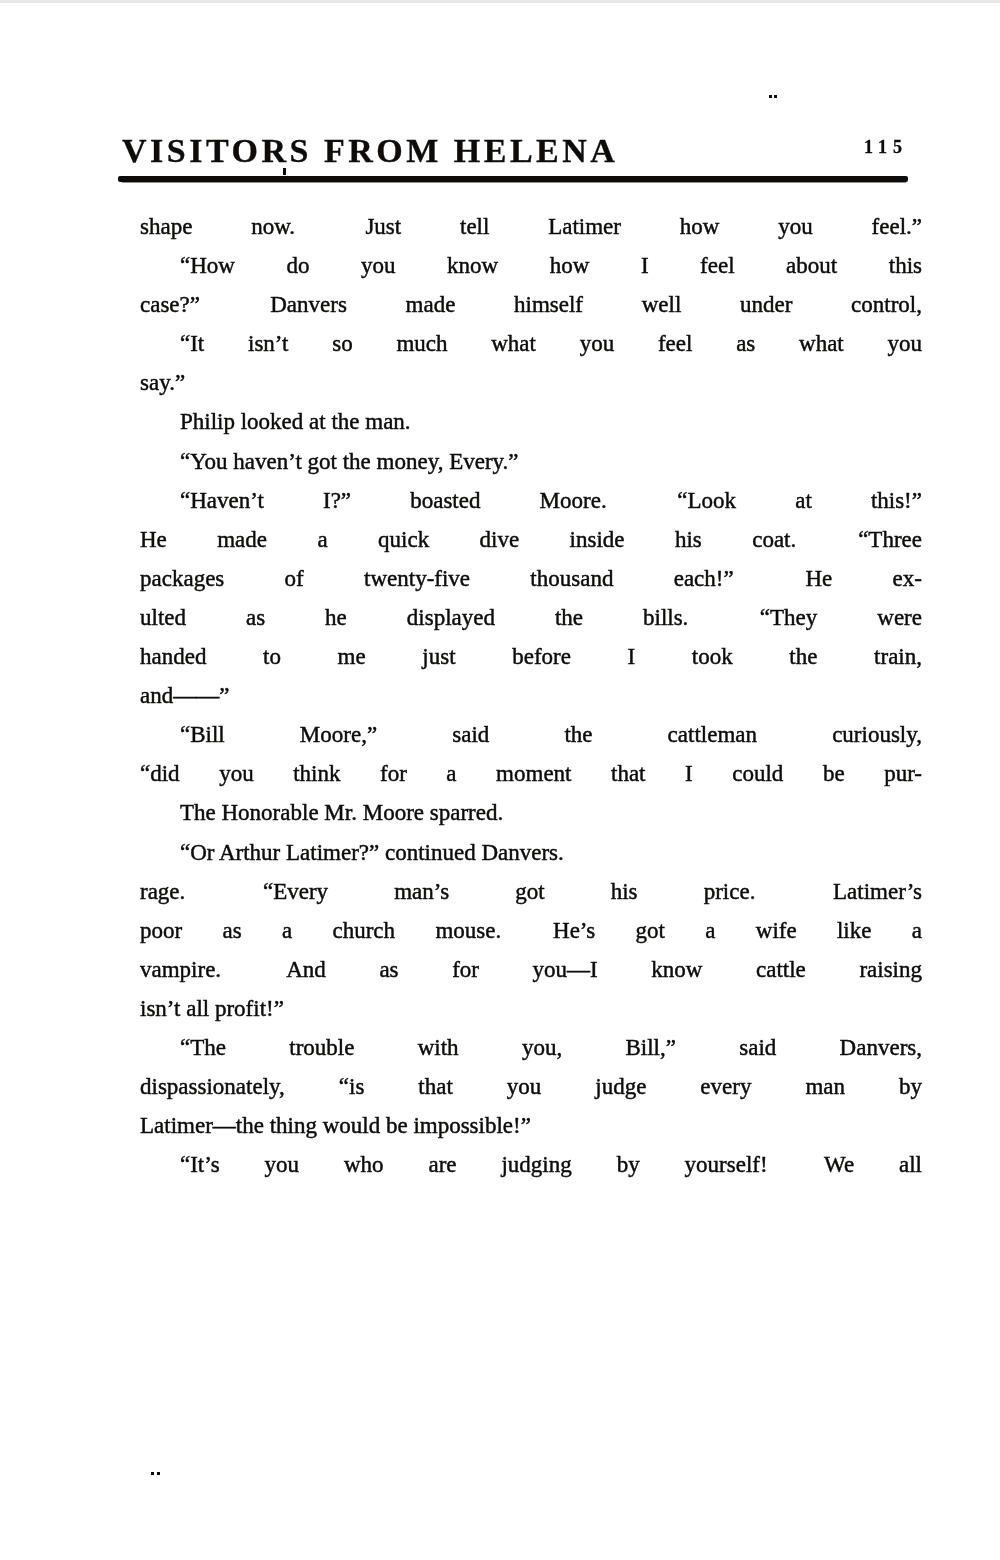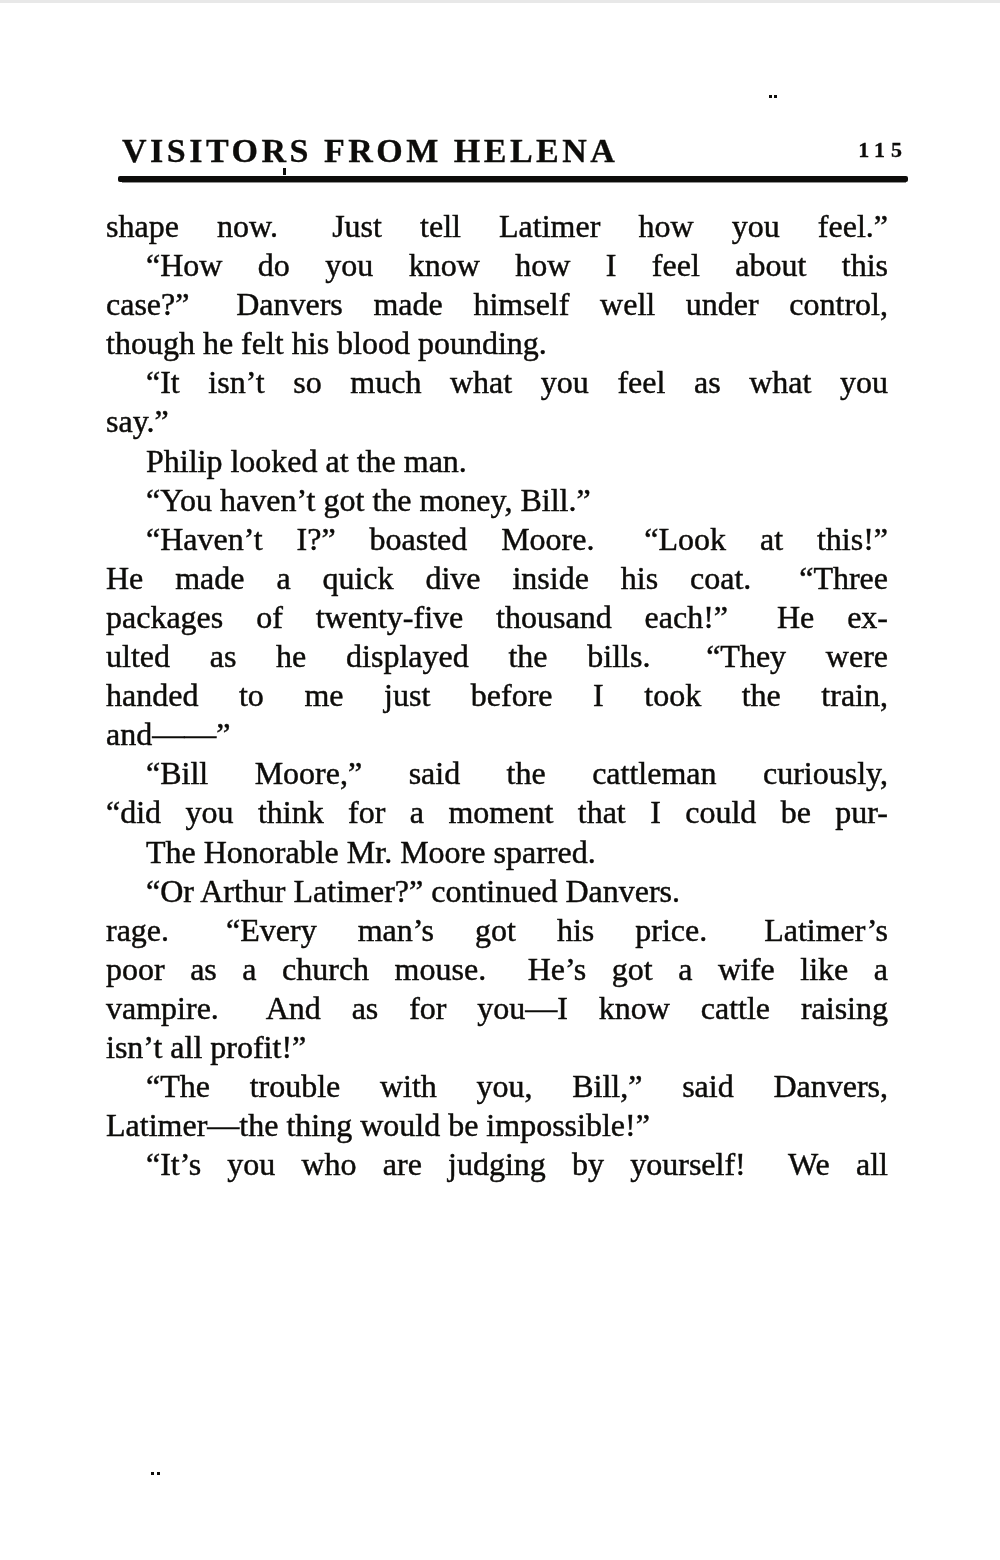--- a/index.html
+++ b/index.html
@@ -15,36 +15,36 @@
   .header{
     position:absolute;left:122px;top:129px;width:786px;
     display:flex;justify-content:space-between;align-items:flex-start;
   }
   .title{
     font-size:34px;font-weight:bold;letter-spacing:3.5px;
     -webkit-text-stroke:0.3px;
     white-space:nowrap;
   }
   .pagenum{
-    font-size:22px;font-weight:bold;letter-spacing:6px;
+    font-size:18px;font-weight:bold;letter-spacing:6px;
     padding-top:5px;
     -webkit-text-stroke:0.3px;
   }
   .rule{
     position:absolute;left:118px;top:173px;width:790px;height:6px;
     background:var(--ink,#0d0c0a);
     border-radius:2px;
   }
   .rule::after{
     content:"";position:absolute;left:4px;right:2px;top:6px;height:1px;
     background:var(--ink,#0d0c0a);opacity:.45;
   }
   .body{
-    position:absolute;left:106px;top:204px;width:782px;
-    font-size:32px;line-height:39.1px;
+    position:absolute;left:140px;top:204px;width:782px;
+    font-size:23px;line-height:39.1px;
     -webkit-text-stroke:0.45px;
   }
   .line{text-align:left;}
   .line.j{text-align:justify;text-align-last:justify;}
   .line.ind{padding-left:40px;}
   .speck{position:absolute;background:var(--ink,#0d0c0a);}
   .s1{left:769px;top:92px;width:3px;height:3px;box-shadow:5px 0 0 var(--ink,#0d0c0a);}
   .s2{left:283px;top:165px;width:3px;height:7px;}
   .s3{left:151px;top:1469px;width:3px;height:3px;box-shadow:6px 0 0 var(--ink,#0d0c0a);}
 </style>
@@ -54,39 +54,39 @@
 <div class="page">
   <div class="header">
     <span class="title">VISITORS FROM HELENA</span>
     <span class="pagenum">115</span>
   </div>
   <div class="rule"></div>
   <div class="body">
       <div class="line j">shape now.  Just tell Latimer how you feel.”</div>
       <div class="line j ind">“How do you know how I feel about this</div>
       <div class="line j">case?”  Danvers made himself well under control,</div>
-      <div class="line">though he felt his blood pounding.</div>
       <div class="line j ind">“It isn’t so much what you feel as what you</div>
       <div class="line">say.”</div>
       <div class="line ind">Philip looked at the man.</div>
-      <div class="line ind">“You haven’t got the money, Bill.”</div>
+      <div class="line ind">“You haven’t got the money, Every.”</div>
       <div class="line j ind">“Haven’t I?” boasted Moore.  “Look at this!”</div>
       <div class="line j">He made a quick dive inside his coat.  “Three</div>
       <div class="line j">packages of twenty-five thousand each!”  He ex-</div>
       <div class="line j">ulted as he displayed the bills.  “They were</div>
       <div class="line j">handed to me just before I took the train,</div>
       <div class="line">and——”</div>
       <div class="line j ind">“Bill Moore,” said the cattleman curiously,</div>
       <div class="line j">“did you think for a moment that I could be pur-</div>
       <div class="line ind">The Honorable Mr. Moore sparred.</div>
       <div class="line ind">“Or Arthur Latimer?” continued Danvers.</div>
       <div class="line j">rage.  “Every man’s got his price.  Latimer’s</div>
       <div class="line j">poor as a church mouse.  He’s got a wife like a</div>
       <div class="line j">vampire.  And as for you—I know cattle raising</div>
       <div class="line">isn’t all profit!”</div>
       <div class="line j ind">“The trouble with you, Bill,” said Danvers,</div>
+      <div class="line j">dispassionately, “is that you judge every man by</div>
       <div class="line">Latimer—the thing would be impossible!”</div>
       <div class="line j ind">“It’s you who are judging by yourself!  We all</div>
     </div>
   <div class="speck s1"></div>
   <div class="speck s2"></div>
   <div class="speck s3"></div>
 </div>
 
 </body></html>

